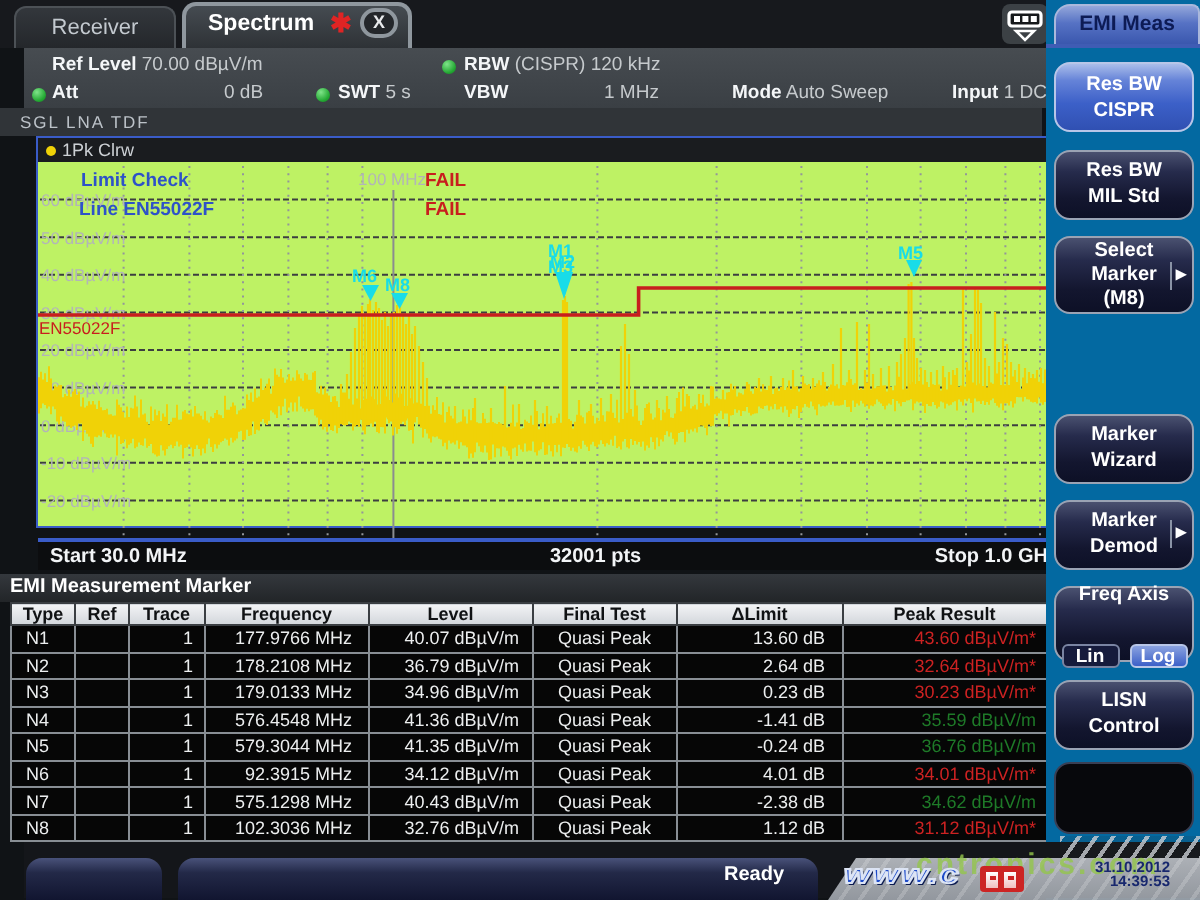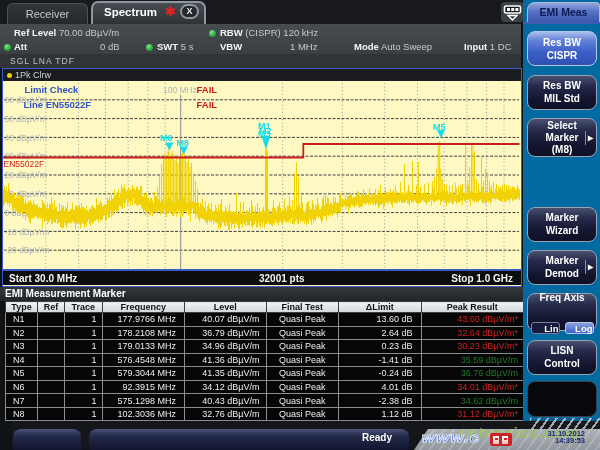--- a/index.html
+++ b/index.html
@@ -15,30 +15,30 @@
   border:2px solid #8f979e; border-bottom:none; border-radius:7px 7px 0 0;
   color:#fff; font-weight:bold; font-size:11.5px; padding:3px 0 0 11px; }
 #star { left:165px; top:6px; width:12px; height:12px; color:#e02424; font-size:13px;
   font-weight:bold; line-height:12px; }
 #xbtn { left:180px; top:4px; width:19px; height:15px; border:2px solid #8f979e;
   border-radius:8px; color:#e8eaec; font-size:9px; font-weight:bold; text-align:center;
   line-height:11px; background:#24272b; }
 #kbd { left:501px; top:2px; width:23px; height:20px; background:#3c4145; border-radius:4px; }
 
 
-#tbar { left:0; top:24px; width:521px; height:30px; background:linear-gradient(#474c51,#3a3f44); color:#c6cacd; font-size:9.5px;padding-left:44px; }
+#tbar { left:12px; top:24px; width:521px; height:30px; background:linear-gradient(#474c51,#3a3f44); color:#c6cacd; font-size:9.5px;padding-left:44px; }
 #tbar .b { color:#f4f6f8; font-weight:bold; }
 #tbar div { position:absolute; white-space:nowrap; }
 .led { position:absolute; width:7px; height:7px; border-radius:50%;
   background:radial-gradient(circle at 35% 30%, #7fe489, #23a833 65%, #157a20); }
 #sgl { left:0; top:54px; width:521px; height:14px; background:#303438; color:#bcc2c8;
   font-size:8.5px; padding:2px 0 0 10px; letter-spacing:1px; }
 
 
-#pw { left:2px; top:68px; width:520px; height:219px; background:#fef9c3;
+#pw { left:18px; top:68px; width:520px; height:196px; background:#bef264;
   border:1.5px solid #3a5cc8; }
 #pwhead { left:0; top:0; width:100%; height:11.5px; background:#1a1c1f; color:#cdd1d5;
   font-size:9px; padding:0 0 0 12px; }
 #pwdot { left:4px; top:3.5px; width:5px; height:5px; border-radius:50%; background:#f0d207; }
 #startbar { left:0; top:199.5px; width:100%; height:16.5px; background:#0c0d0f;
   border-top:2px solid #3a5cc8; color:#f2f4f6; font-weight:bold; font-size:10px; }
 
 
 #emihead { left:0; top:287px; width:523px; height:14px; background:linear-gradient(#34383d,#222528);
   color:#fff; font-weight:bold; font-size:10px; padding:1px 0 0 5px; }
@@ -62,21 +62,21 @@
 .btn { position:absolute; left:4px; width:70px; border-radius:8px; color:#fff;
   font-weight:bold; font-size:10px; text-align:center; line-height:13px;
   display:flex; flex-direction:column; justify-content:center; }
 .btn.dk { background:linear-gradient(180deg,#4a5170 0%,#262b4c 30%,#13162f 70%,#0d1026 100%);
   border:1px solid #9aa3b4; }
 .btn.bl { background:linear-gradient(180deg,#aabdea 0%,#6583d8 25%,#3c60c8 60%,#3050b2 100%);
   border:1px solid #b8c6e8; }
 .btn.emp { background:#07080c; border:1px solid #3a3f54; }
 .ar { position:absolute; right:3px; top:50%; margin-top:-7px; font-size:10px;
   border-left:1px solid #8a93a6; padding-left:2px; line-height:14px; }
-.chips { margin-top:18px; display:flex; justify-content:center; gap:5px;text-align:right; }
+.chips { margin-top:18px; display:flex; justify-content:center; gap:5px; }
 .chip { display:inline-block; width:29px; height:12px; font-size:9.5px; line-height:11px;
   border-radius:3px; }
 .chip.dkc { background:#161b3c; border:1px solid #7a84a2; }
 .chip.blc { background:linear-gradient(#8aa2e0,#3c60c8); border:1px solid #b8c6e8; }
 
 
 #bbar { left:12px; top:421px; width:600px; height:28px; background:#14161a; }
 .stab { position:absolute; top:8px; height:21px; border-radius:8px 8px 0 0;
   background:linear-gradient(#49527a,#232948 35%,#111530 100%); }
 #ready { position:absolute; left:330px; top:11px; width:70px; color:#fff;

